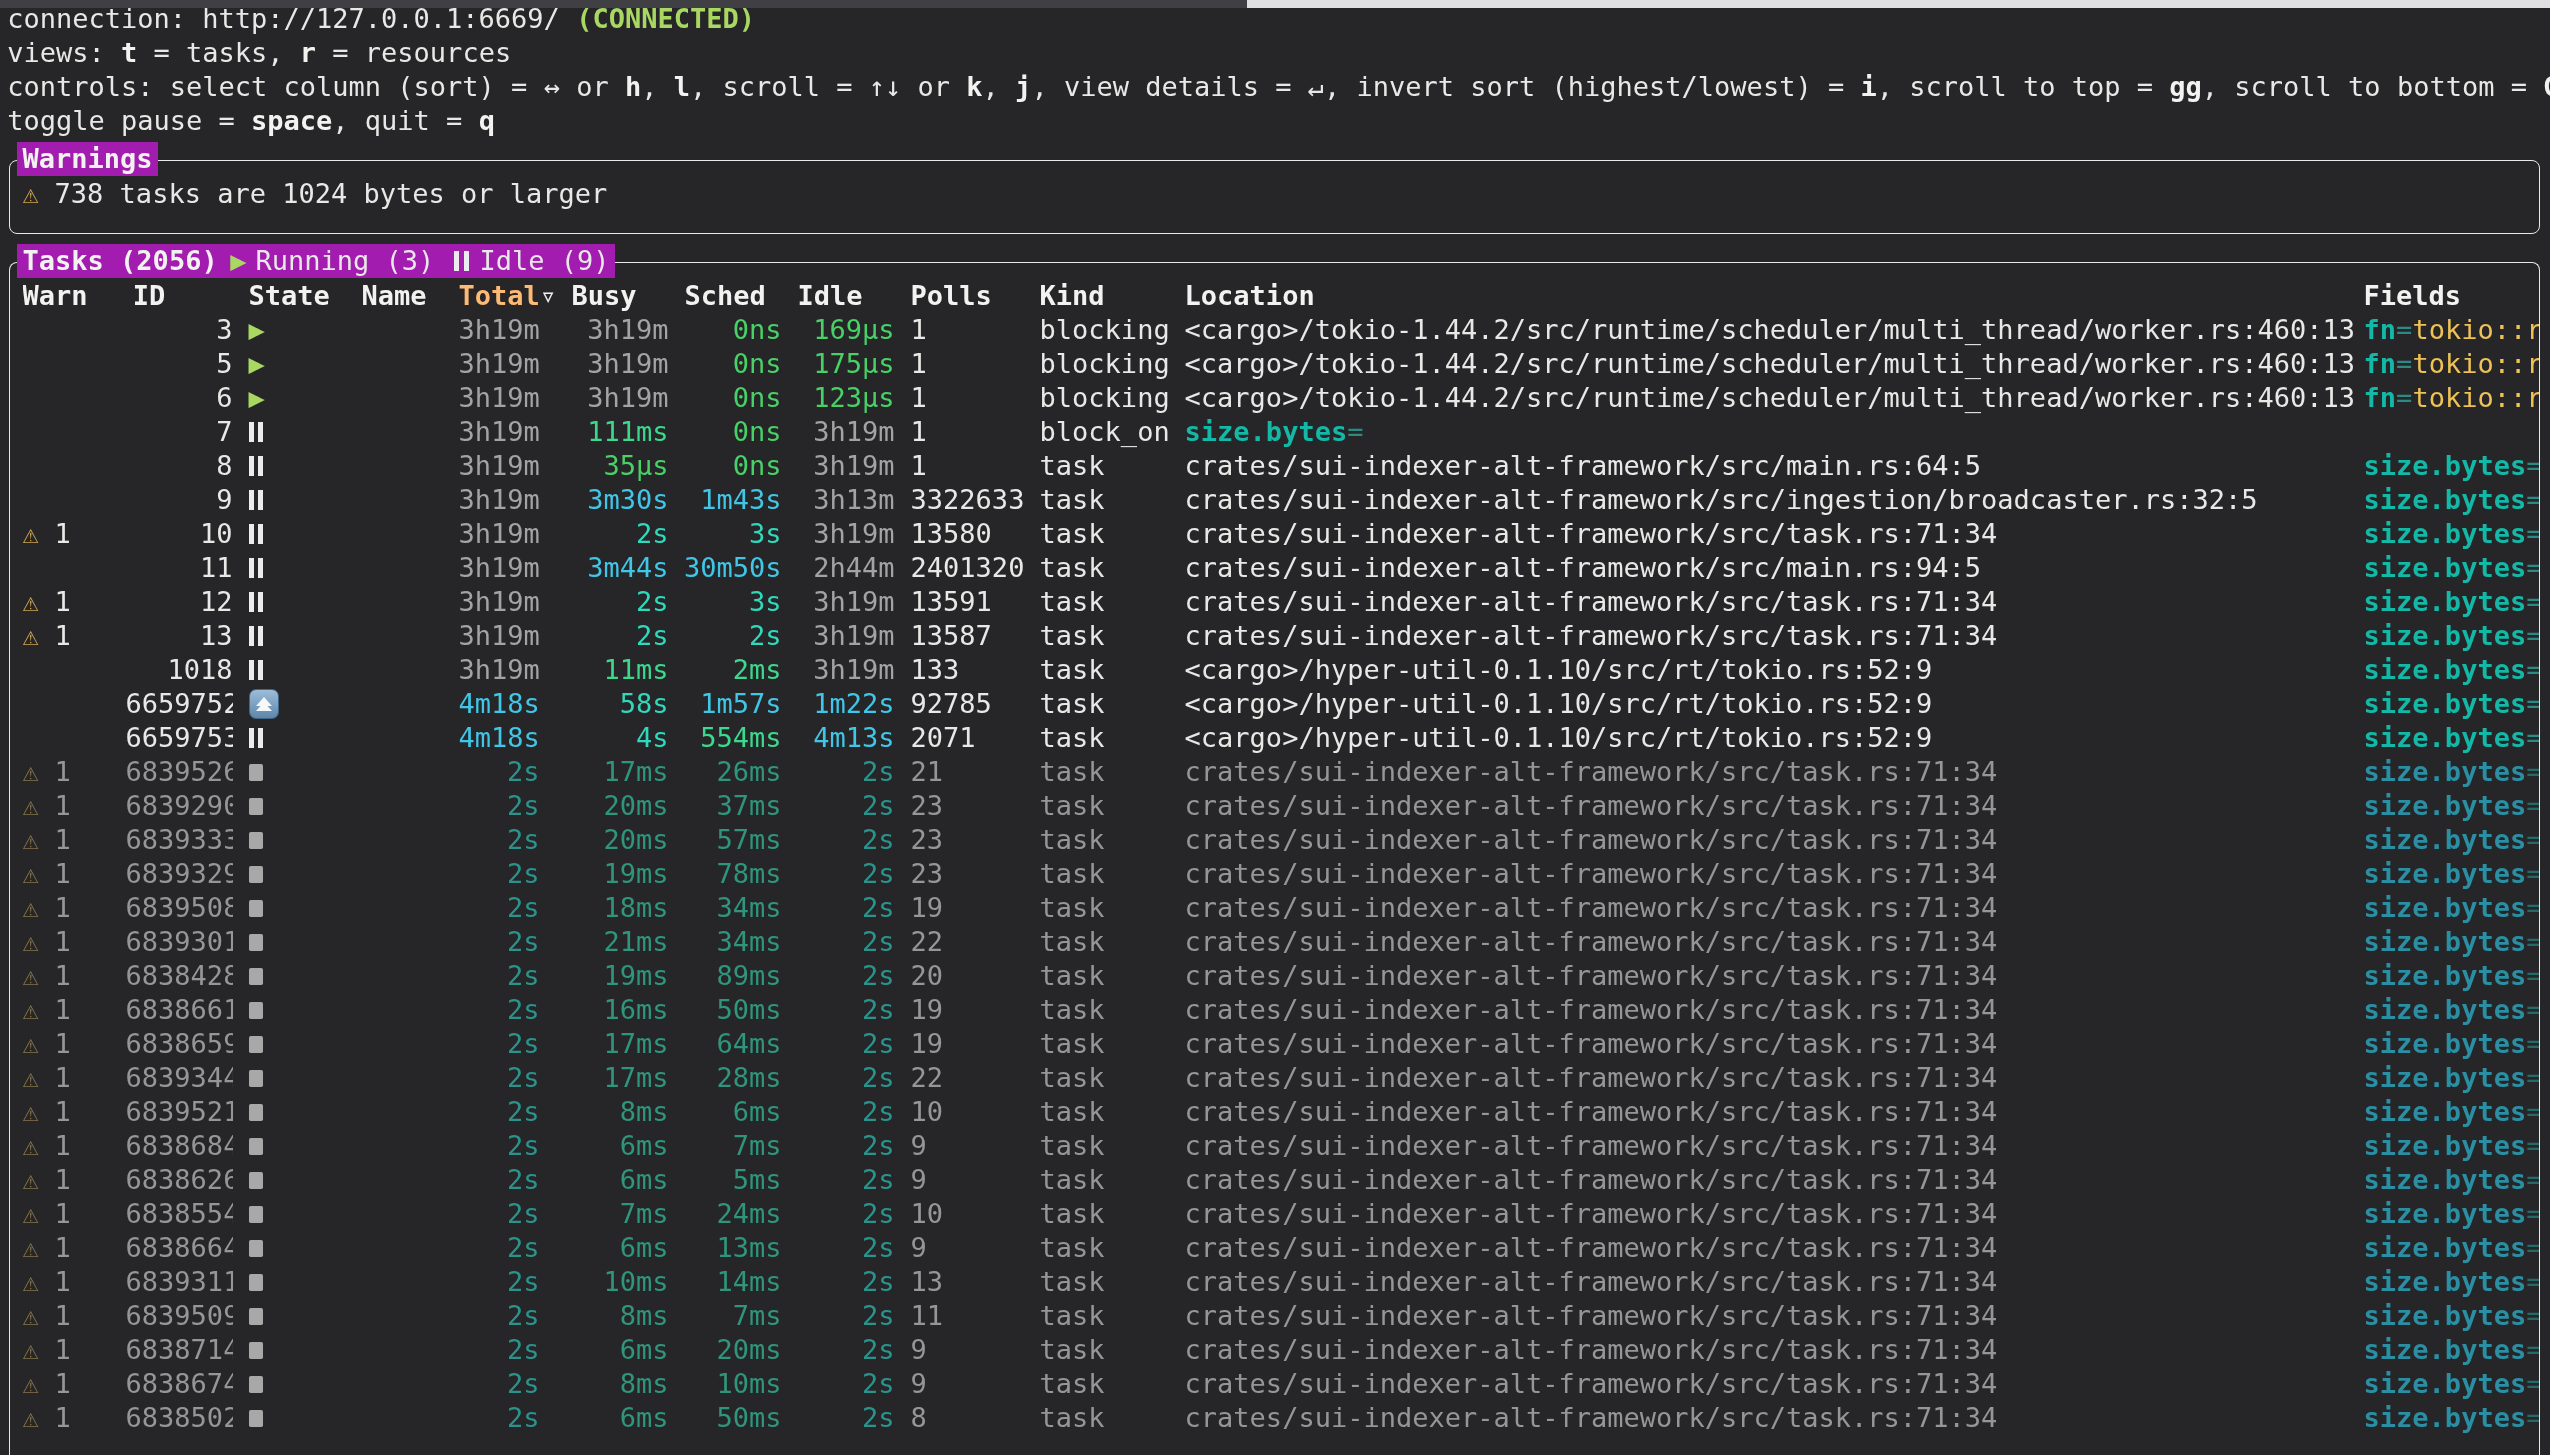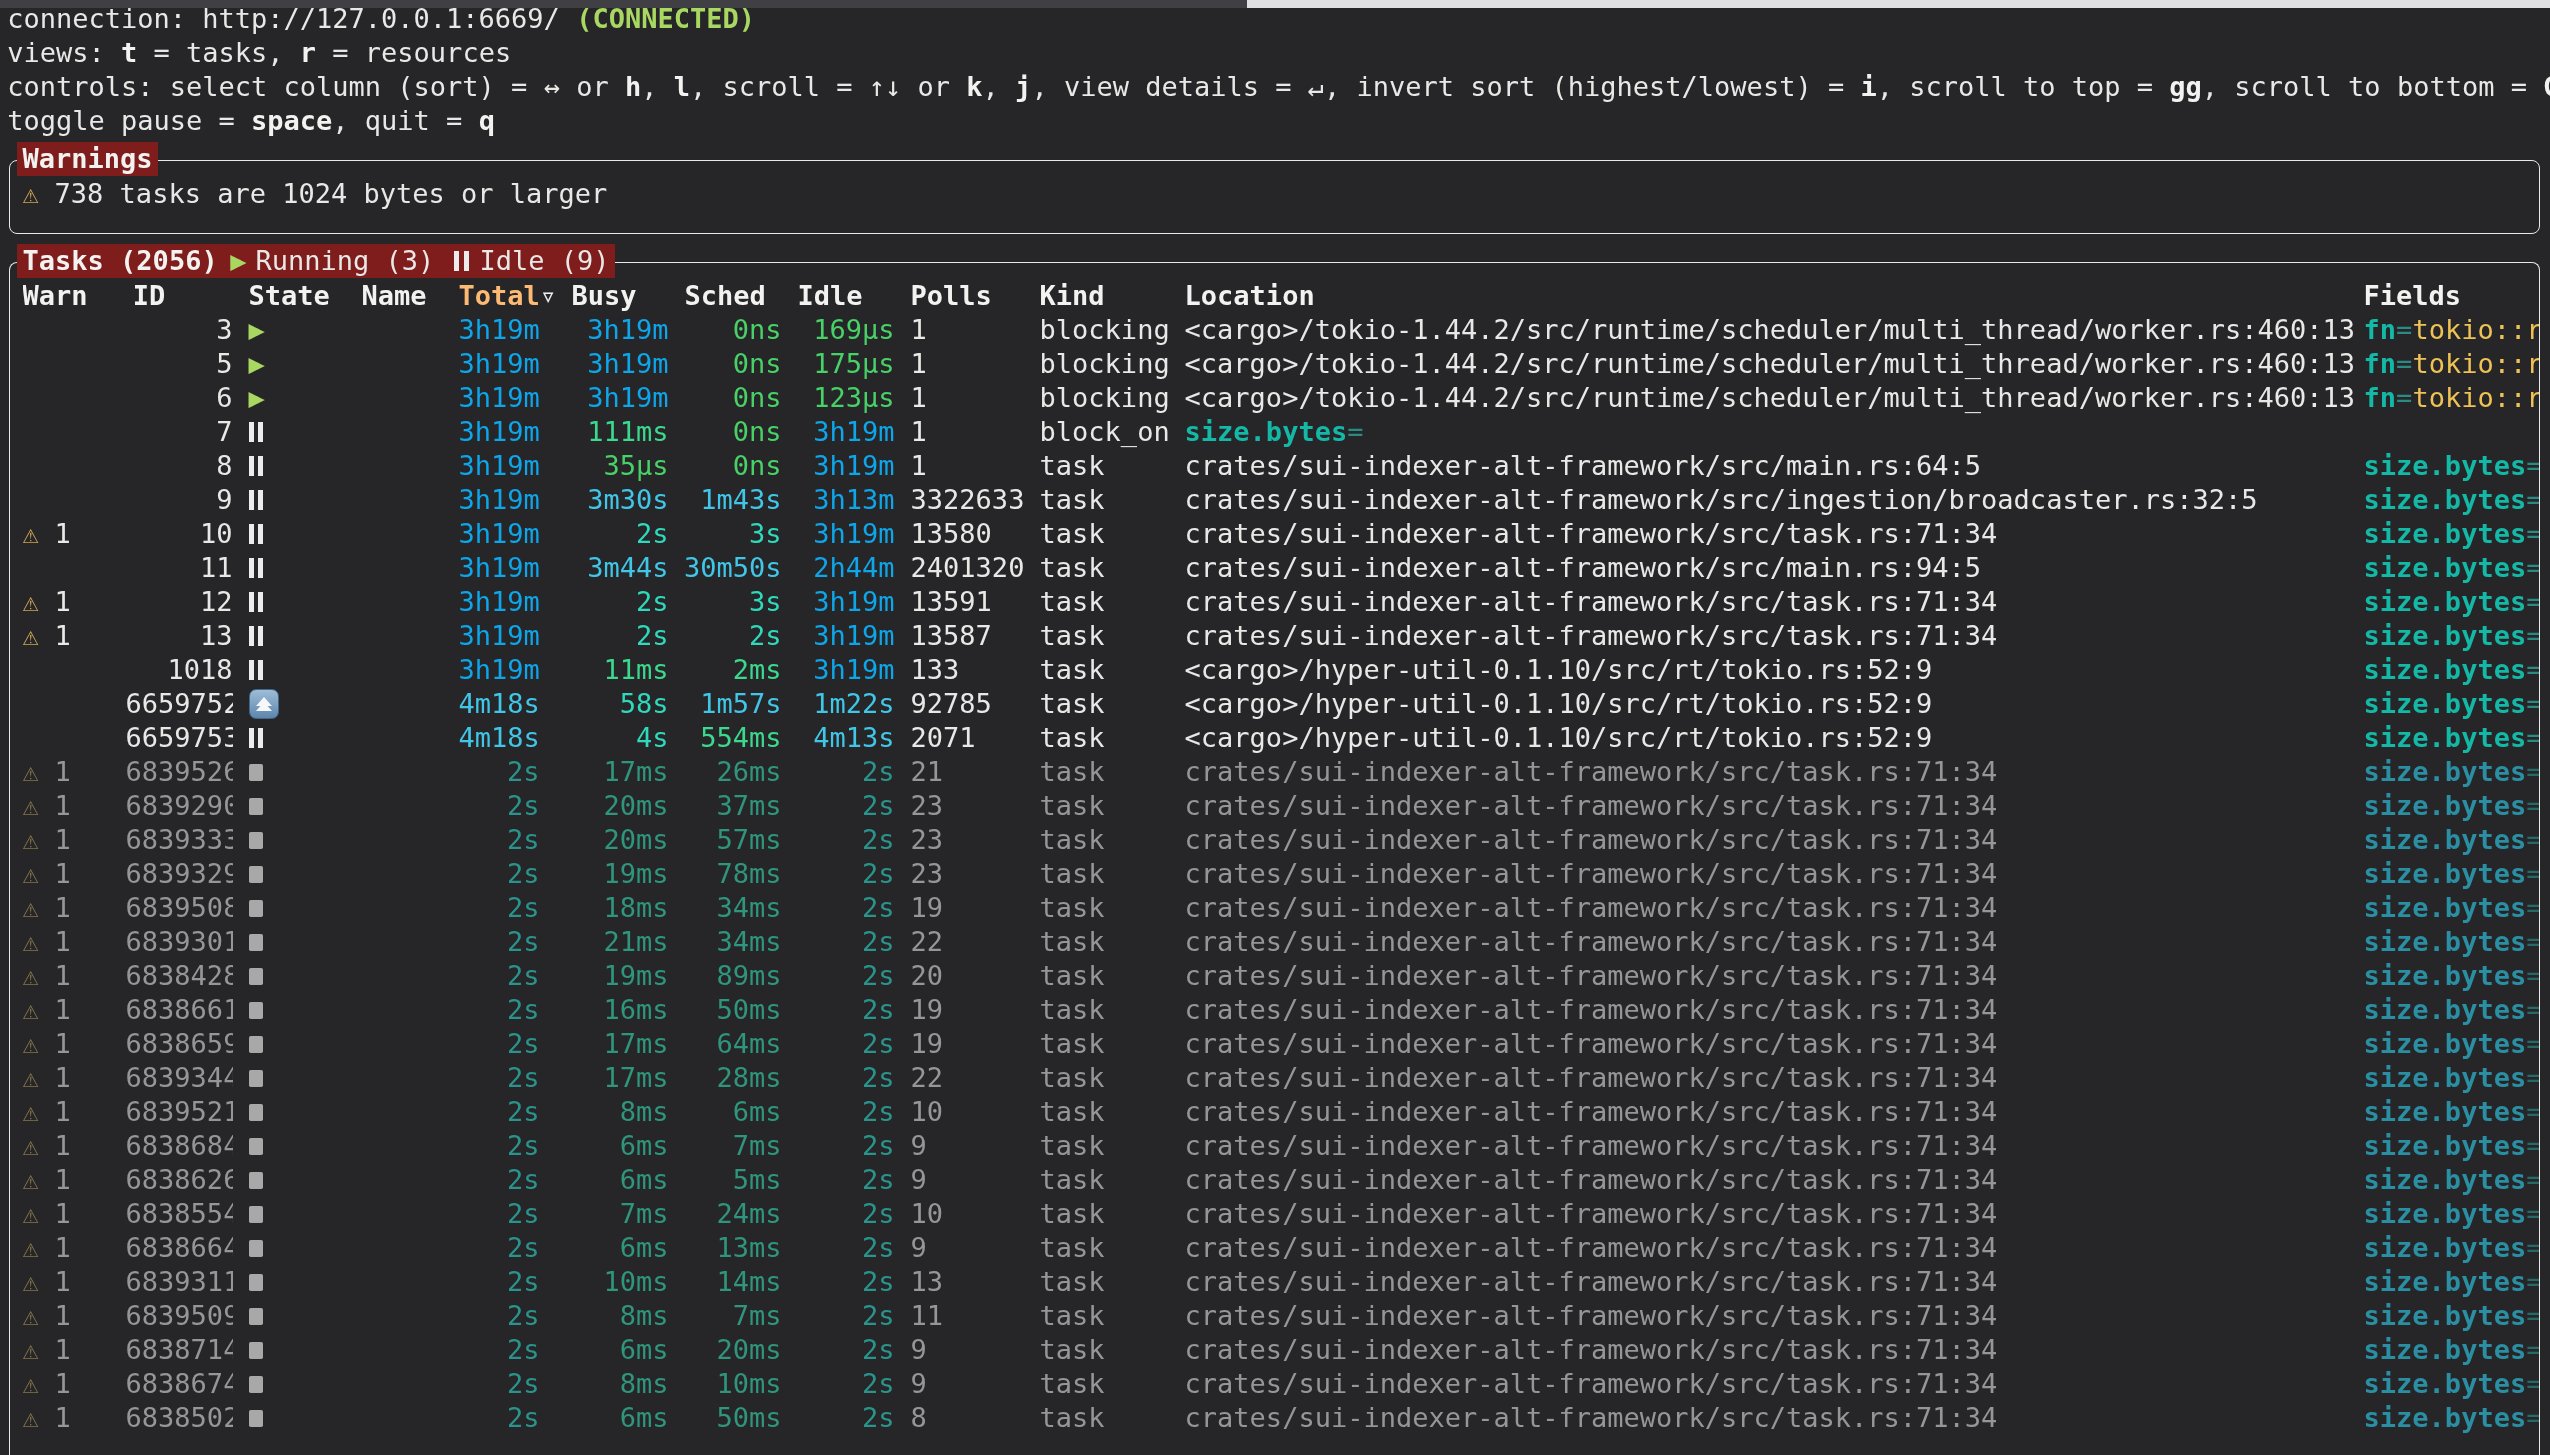--- a/index.html
+++ b/index.html
@@ -10,21 +10,21 @@
   .seg-b{font-weight:bold;color:#f2f2f0;}
   .seg-g{font-weight:bold;color:#a9d862;}
   
   #strip-l{position:absolute;left:0;top:0;width:1247px;height:8px;background:#3f3f44;}
   #strip-r{position:absolute;left:1247px;top:0;width:1303px;height:8px;background:#e0e0e2;}
   
   .tbox{position:absolute;left:9px;width:2531px;border:1.8px solid #e9e9e9;box-sizing:border-box;}
   #warn-box{top:160px;height:74px;border-radius:8px;}
   #tasks-box{top:262px;height:1197px;border-bottom:none;border-radius:8px 8px 0 0;}
   .box-title{position:absolute;top:-19px;left:7.2px;height:34px;line-height:34px;
-             background:#7f1d1d;padding:0 5.4px;display:flex;align-items:center;white-space:pre;}
+             background:#a21caf;padding:0 5.4px;display:flex;align-items:center;white-space:pre;}
   .tb{font-weight:bold;color:#f2f2f0;}
   .inner{padding:16px 0 0 12.6px;}
   
   .wline{height:34px;line-height:34px;white-space:pre;display:flex;align-items:center;}
   .wi{display:inline-block;width:32px;color:#cda452;}
   
   .st-run{color:#a9d862;}
   .pausebars{width:14.4px;height:20px;border-left:5.4px solid #ececec;border-right:5.4px solid #ececec;
              box-sizing:border-box;display:inline-block;}
   .tpb{margin:0 10.8px 0 20px;}
@@ -45,21 +45,21 @@
   .cstate{display:flex;align-items:center;padding-left:16px;}
   .hrow .hc{font-weight:bold;color:#f2f2f0;}
   .hrow>:nth-child(2){text-align:left;padding-left:7.2px;}
   .hrow>:nth-child(3){padding-left:16px;}
   .hrow>:nth-child(6){text-align:left;padding-left:32px;}
   .hrow>:nth-child(7),.hrow>:nth-child(8){text-align:left;padding-left:16px;}
   .sortcell{margin-right:-16px;}
   .hsort{color:#fdba74;}
   .hind{color:#f0f0f0;font-weight:normal;}
   
-  .dur-h{color:#0ea5e9;}
+  .dur-h{color:#a3a3a3;}
   .dur-m{color:#40c6e6;}
   .dur-s{color:#2fd9bb;}
   .dur-ms{color:#3bd98e;}
   .dur-us{color:#47d166;}
   
   .fk{color:#14b8a6;font-weight:bold;}
   .fe{color:#2b8a82;}
   .fv{color:#eec254;}
   .wn{color:#e8e8e6;}
   

